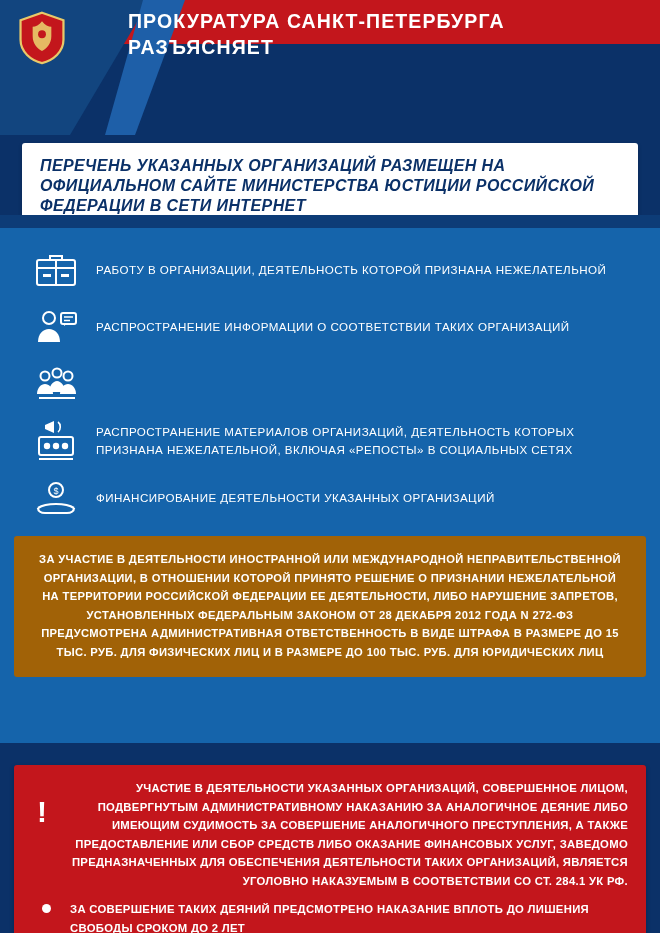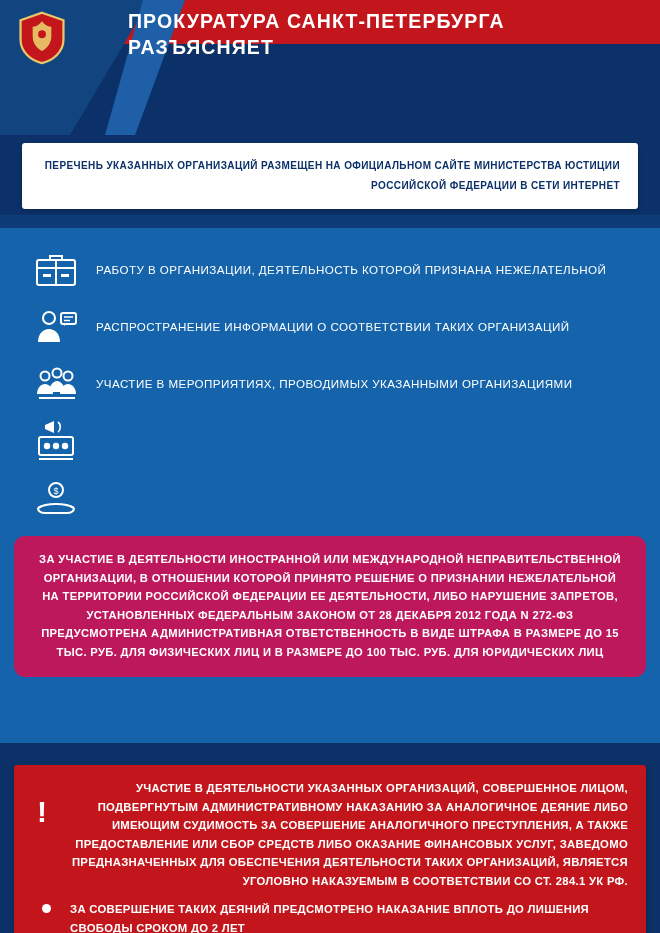--- a/index.html
+++ b/index.html
@@ -75,25 +75,26 @@
 
   .white-box {
     position: absolute;
     top: 143px; left: 22px;
     width: 616px;
     padding: 13px 18px;
     background: #ffffff;
     border-radius: 3px;
     box-shadow: 0 2px 4px rgba(0,0,0,.22);
     color: #0b3168;
-    font-size: 10px;
+    font-size: 16px;
     font-weight: bold;
     line-height: 20px;
     letter-spacing: 0.4px;
-    text-align: right;
+    text-align: left;
+    font-style: italic;
   }
 
   
   .band {
     height: 13px;
     background: #0d3c77;
   }
 
   
   .main {
@@ -130,22 +131,22 @@
     color: #ffffff;
     font-size: 11.6px;
     letter-spacing: 0.45px;
     line-height: 18px;
     font-weight: normal;
   }
 
   
   .note {
     margin: 12px 14px 0 14px;
-    background: #be185d;
-    border-radius: 11px;
+    background: #a16207;
+    border-radius: 3px;
     padding: 14px 22px 16px 22px;
     color: #ffffff;
     font-size: 11.2px;
     font-weight: bold;
     line-height: 18.5px;
     letter-spacing: 0.35px;
     text-align: center;
   }
 
   
@@ -256,46 +257,47 @@
           <svg width="46" height="40" viewBox="0 0 46 40" fill="none" stroke="#ffffff" stroke-width="2">
             <circle cx="12" cy="12" r="4.5"></circle>
             <circle cx="24" cy="9" r="4.5"></circle>
             <circle cx="35" cy="12" r="4.5"></circle>
             <path d="M4 30 c0 -6 4 -10 8 -10 c4 0 8 4 8 10 Z" fill="#ffffff" stroke="none"></path>
             <path d="M16 28 c0 -6 4 -11 8 -11 c4 0 8 5 8 11 Z" fill="#ffffff" stroke="none"></path>
             <path d="M27 30 c0 -6 4 -10 8 -10 c4 0 8 4 8 10 Z" fill="#ffffff" stroke="none"></path>
             <path d="M6 34 H42" stroke-width="2"></path>
           </svg>
         </div>
-        <div class="item-text">УЧАСТИЕ В МЕРОПРИЯТИЯХ, ПРОВОДИМЫХ УКАЗАННЫМИ ОРГАНИЗАЦИЯМИ</div>
       </div>
 
       <div class="item">
         <div class="item-icon">
           <svg width="46" height="44" viewBox="0 0 46 44" fill="none" stroke="#ffffff" stroke-width="2">
             <path d="M12 6 l9 -4 v12 l-9 -4 z" fill="#ffffff" stroke="none"></path>
             <path d="M25 3 c3 2 3 8 0 10" stroke-width="1.6"></path>
             <rect x="6" y="18" width="34" height="18" rx="2"></rect>
             <circle cx="14" cy="27" r="3.2" fill="#ffffff" stroke="none"></circle>
             <circle cx="23" cy="27" r="3.2" fill="#ffffff" stroke="none"></circle>
             <circle cx="32" cy="27" r="3.2" fill="#ffffff" stroke="none"></circle>
             <path d="M6 40 H40" stroke-width="2"></path>
           </svg>
         </div>
+        <div class="item-text">РАСПРОСТРАНЕНИЕ МАТЕРИАЛОВ ОРГАНИЗАЦИЙ, ДЕЯТЕЛЬНОСТЬ КОТОРЫХ ПРИЗНАНА НЕЖЕЛАТЕЛЬНОЙ, ВКЛЮЧАЯ «РЕПОСТЫ» В СОЦИАЛЬНЫХ СЕТЯХ</div>
       </div>
 
       <div class="item">
         <div class="item-icon">
           <svg width="46" height="40" viewBox="0 0 46 40" fill="none" stroke="#ffffff" stroke-width="2">
             <circle cx="23" cy="12" r="7"></circle>
             <text x="23" y="16" font-size="9" fill="#ffffff" stroke="none" text-anchor="middle" font-family="Liberation Sans, sans-serif">$</text>
             <path d="M5 30 c6 -4 12 -4 18 -4 c6 0 12 0 18 4" stroke-width="2.2"></path>
             <path d="M5 30 c0 3 3 5 7 5 h22 c4 0 7 -2 7 -5" stroke-width="2.2"></path>
           </svg>
         </div>
+        <div class="item-text">ФИНАНСИРОВАНИЕ ДЕЯТЕЛЬНОСТИ УКАЗАННЫХ ОРГАНИЗАЦИЙ</div>
       </div>
 
     </div>
 
     <div class="note">ЗА УЧАСТИЕ В ДЕЯТЕЛЬНОСТИ ИНОСТРАННОЙ ИЛИ МЕЖДУНАРОДНОЙ НЕПРАВИТЕЛЬСТВЕННОЙ ОРГАНИЗАЦИИ, В ОТНОШЕНИИ КОТОРОЙ ПРИНЯТО РЕШЕНИЕ О ПРИЗНАНИИ НЕЖЕЛАТЕЛЬНОЙ НА ТЕРРИТОРИИ РОССИЙСКОЙ ФЕДЕРАЦИИ ЕЕ ДЕЯТЕЛЬНОСТИ, ЛИБО НАРУШЕНИЕ ЗАПРЕТОВ, УСТАНОВЛЕННЫХ ФЕДЕРАЛЬНЫМ ЗАКОНОМ ОТ 28 ДЕКАБРЯ 2012 ГОДА N 272-ФЗ ПРЕДУСМОТРЕНА АДМИНИСТРАТИВНАЯ ОТВЕТСТВЕННОСТЬ В ВИДЕ ШТРАФА В РАЗМЕРЕ ДО 15 ТЫС. РУБ. ДЛЯ ФИЗИЧЕСКИХ ЛИЦ И В РАЗМЕРЕ ДО 100 ТЫС. РУБ. ДЛЯ ЮРИДИЧЕСКИХ ЛИЦ</div>
   </div>
 
   <div class="warn-wrap">
     <div class="warn">
       <div class="warn-excl">!</div>

